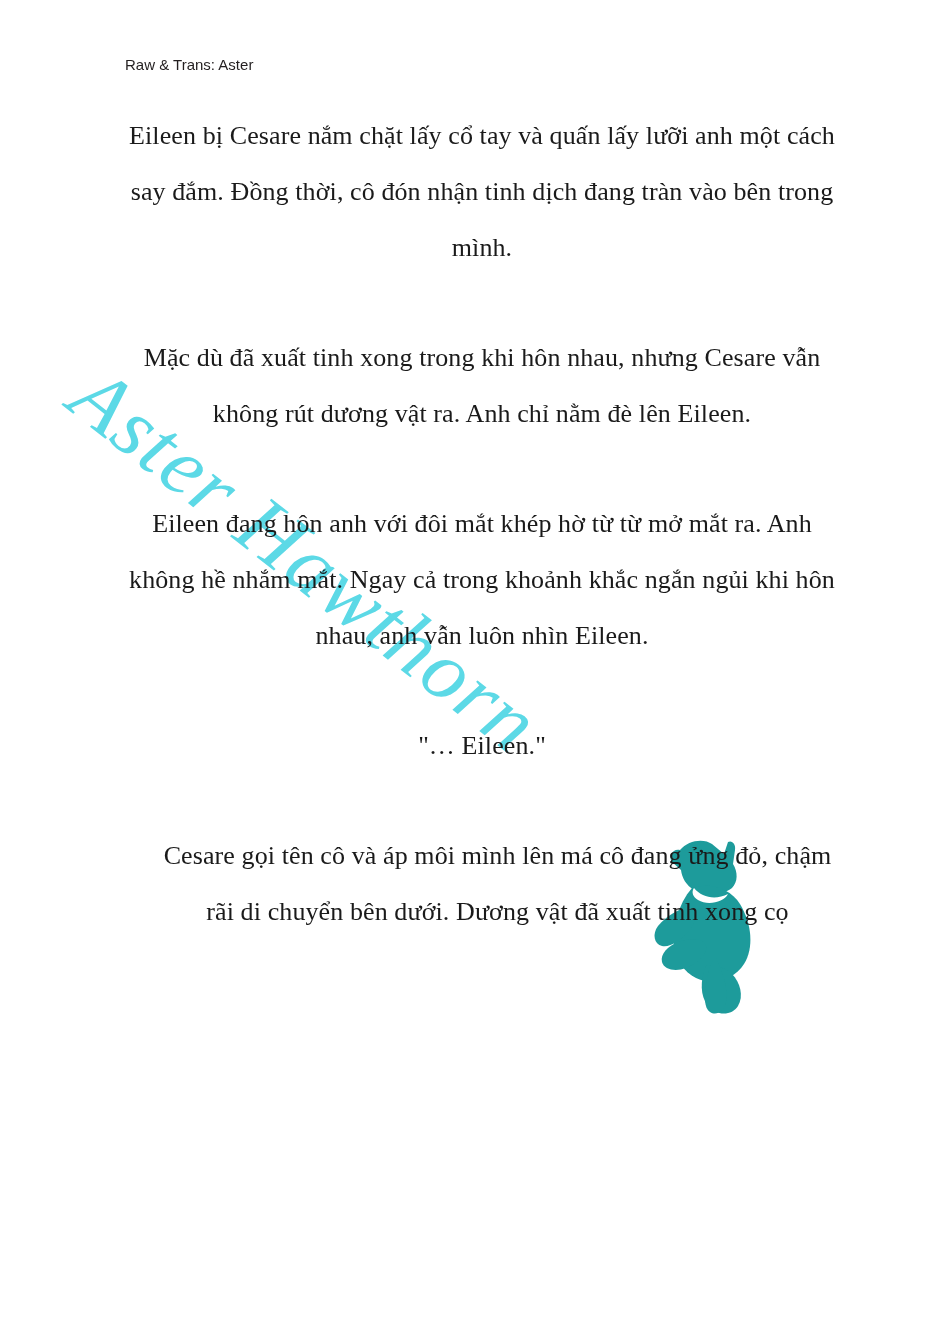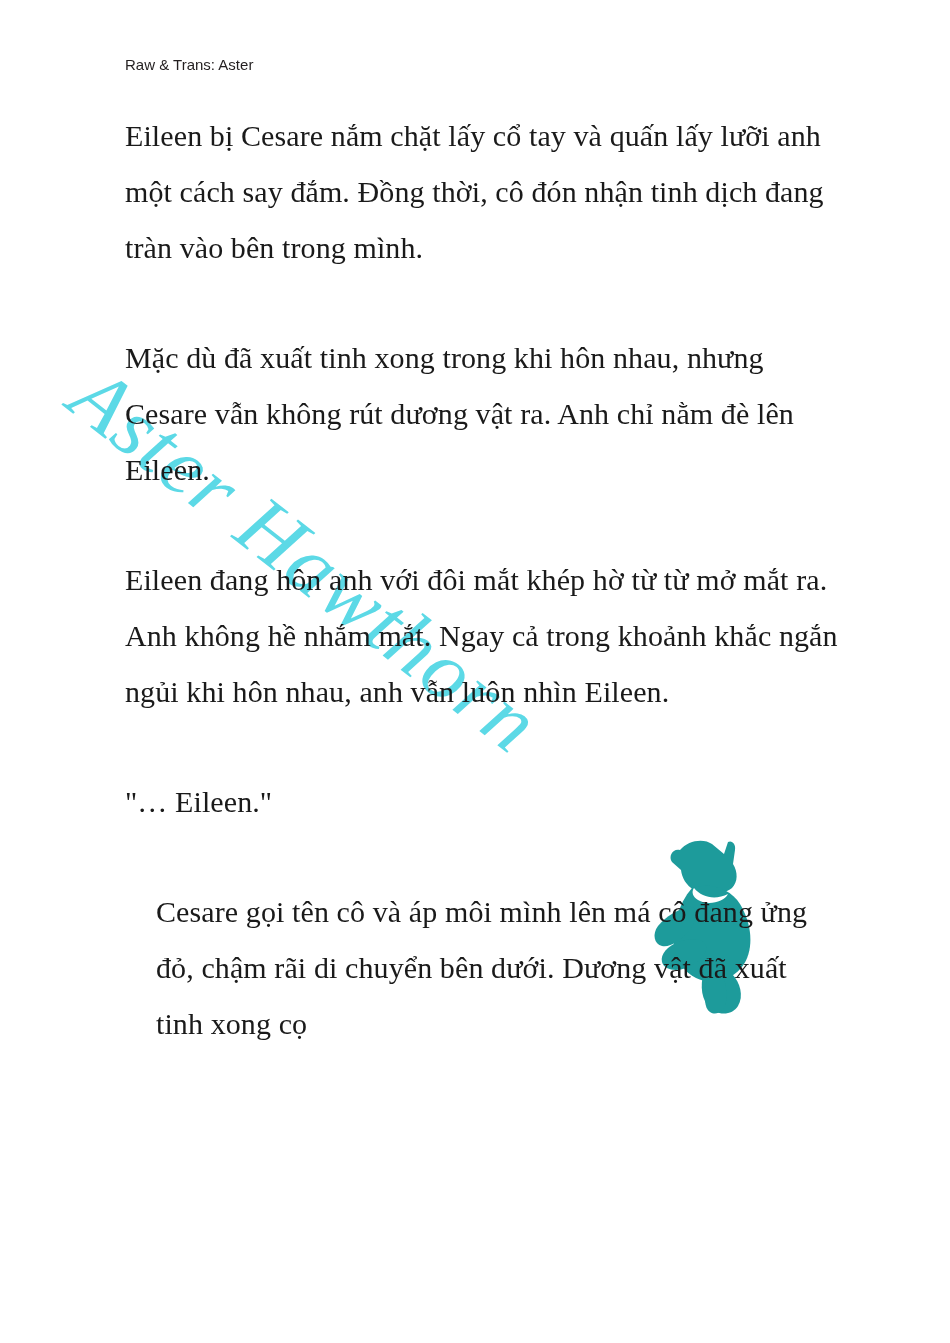--- a/index.html
+++ b/index.html
@@ -70,25 +70,25 @@
 
   .body-block {
     position: absolute;
     left: 114px;
     top: 108px;
     width: 714px;
   }
 
   .para {
     font-family: "Liberation Serif", "DejaVu Serif", serif;
-    font-size: 30px;
+    font-size: 26px;
     line-height: 56px;
     color: #1a1a1a;
     margin: 0 0 54px 0;
-    text-align: left;
+    text-align: center;
     letter-spacing: 0.1px;
   }
   .para:last-child { margin-bottom: 0; margin-left: 31px; }
 </style>
 </head>
 <body>
 
 <div class="page">
 
   <div class="watermark-layer">

